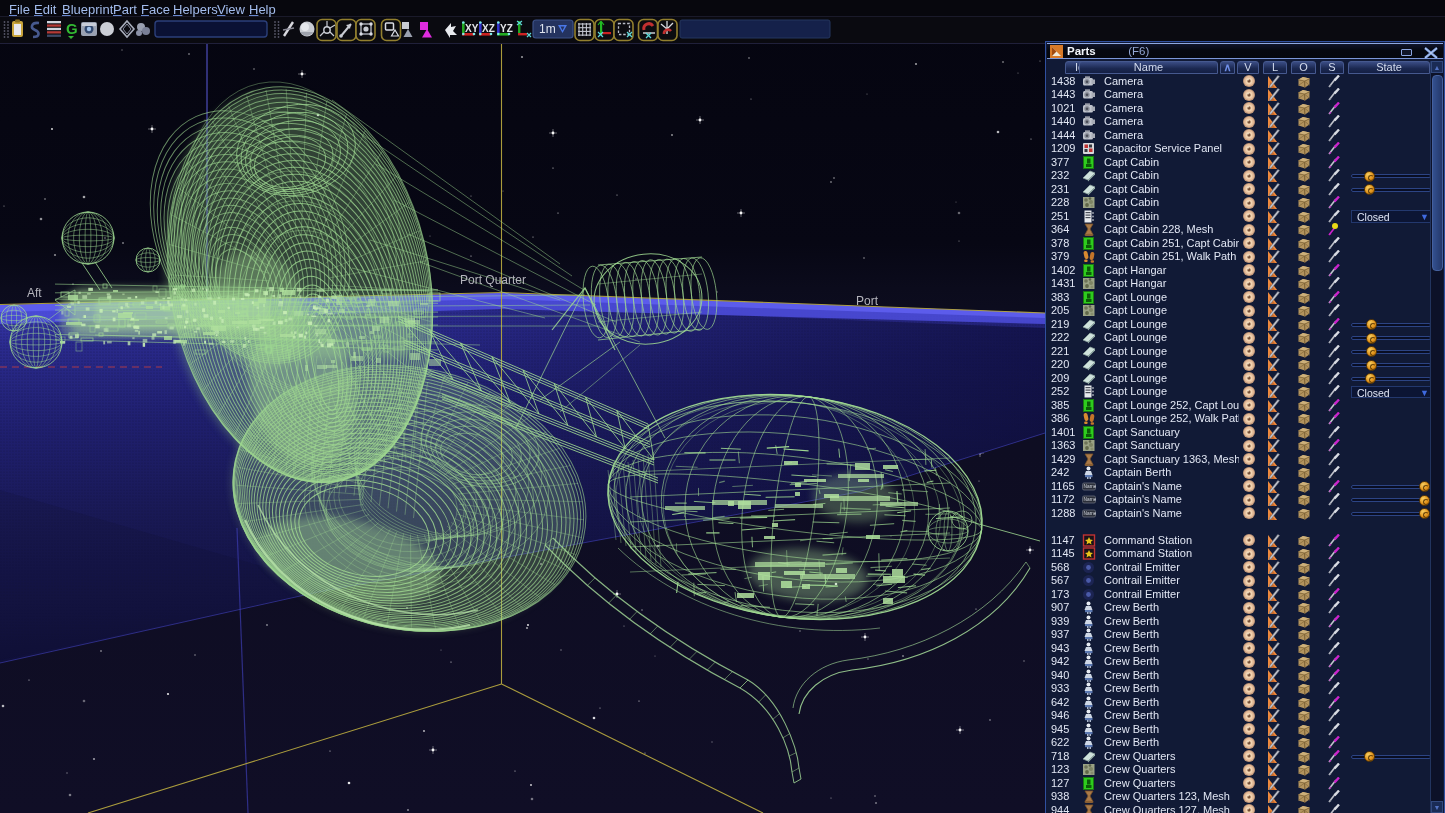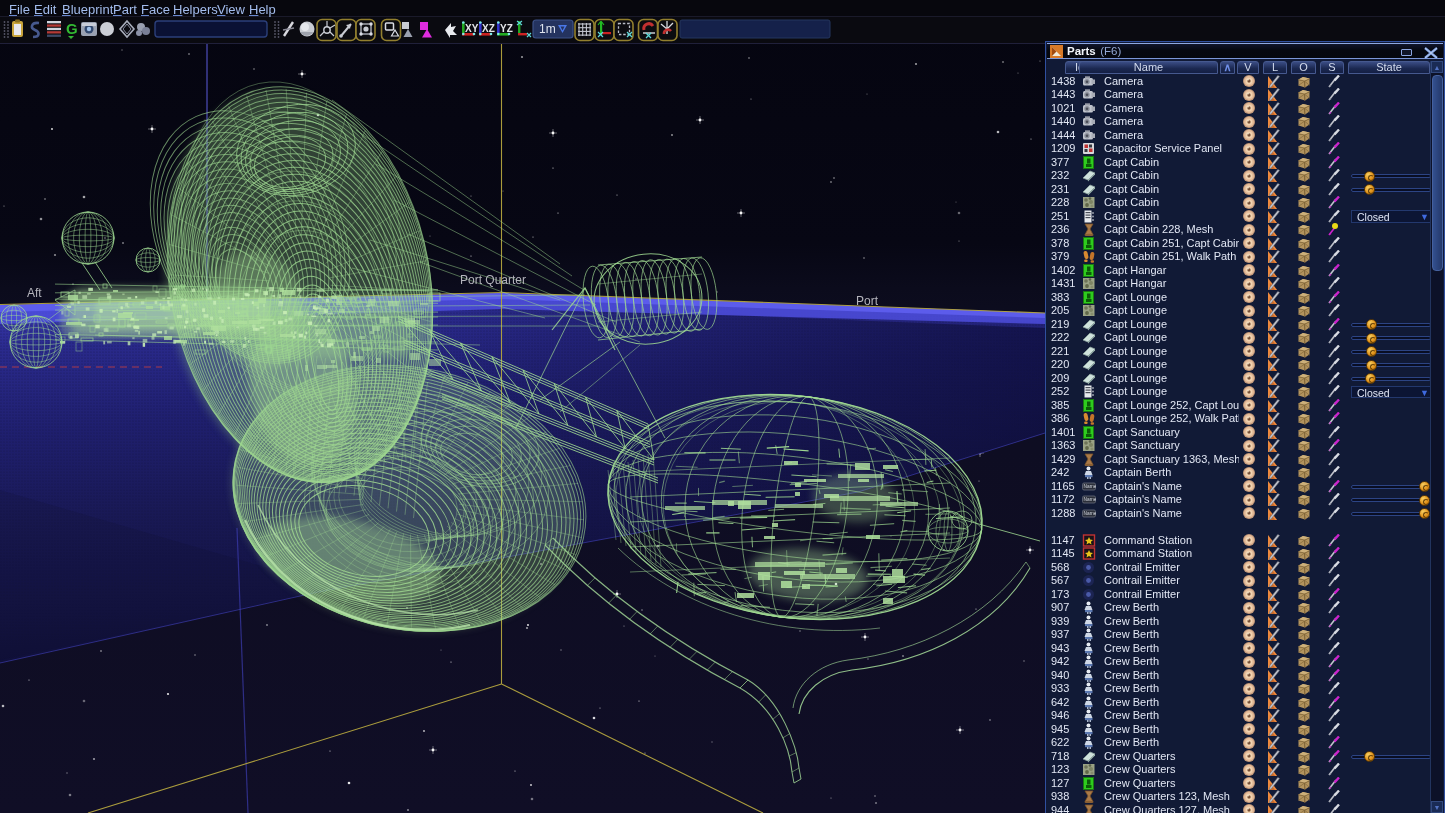--- a/index.html
+++ b/index.html
@@ -6,21 +6,21 @@
 #menubar { position:absolute; left:0; top:0; width:1445px; height:17px; background:#07070d; border-bottom:1px solid #1a1a2a; }
 .mi { position:absolute; top:2px; font-size:13px; color:#a3bcec; }
 .mi u { text-decoration-color:#6a8ad0; }
 #toolbar { position:absolute; left:0; top:17px; width:1445px; height:27px; background:#0a0a10; border-bottom:1px solid #20203a; }
 #vp { position:absolute; left:0; top:0; }
 #vpwrap { position:absolute; left:0; top:44px; width:1045px; height:769px; overflow:hidden; }
 .vlab { font-family:"Liberation Sans",sans-serif; font-size:12px; fill:#b4b4bc; }
 #panel { position:absolute; left:1045px; top:41px; width:400px; height:772px; background:#111a36; border:1px solid #3050a0; border-bottom:none; }
 #ptitle { position:absolute; left:1px; top:1px; right:1px; height:16px; background:linear-gradient(#10152c,#060810 45%,#05070e); border-top:1px solid #8ea8e2; border-bottom:1px solid #7b96d8; display:flex; align-items:center; }
 #pt1 { color:#f2f5fb; font-weight:bold; font-size:11.5px; }
-#pt2 { color:#93a7d4; font-size:11.5px; }
+#pt2 { color:#93a7d4; font-size:11.5px;margin-left:28px; }
 #pmin { position:absolute; right:31px; top:5px; width:11px; height:7px; background:#101528; border:1px solid #8ba4e0; border-radius:1px; }
 #pclose { position:absolute; right:5px; top:3px; }
 #phdr { position:absolute; left:1px; top:19px; width:392px; height:13px; }
 .hcell { position:absolute; top:0; height:12.5px; background:linear-gradient(#3a4c84,#1b2850 60%,#141f44); border:1px solid #46598f; border-radius:3px 3px 0 0; color:#d3dbee; font-size:11px; text-align:center; line-height:11px; }
 .chev { color:#6f8fe8; font-weight:bold; }
 #prows { position:absolute; left:1px; top:0; width:392px; height:100%;text-decoration:underline; }
 .row { position:absolute; left:0; width:392px; height:13.5px; font-size:11px; color:#e2e7f4; }
 .rid { position:absolute; left:4px; top:0.2px; }
 .ric { position:absolute; left:35px; top:0px; }
 .rname { position:absolute; left:57px; top:0.2px; white-space:nowrap; width:135px; overflow:hidden; }
@@ -1606,21 +1606,21 @@
             </svg></span>
           <span class="co"><svg width="14" height="13" viewBox="0 0 14 13">
               <use href="#ic-O"></use>
             </svg></span>
           <span class="cs"><svg width="13" height="13" viewBox="0 0 13 13">
               <use href="#ic-brush-g"></use>
             </svg></span>
           <div class="closed">Closed<span class="ddt">▼</span></div>
         </div>
         <div class="row" style="top:181.0px">
-          <span class="rid">236</span>
+          <span class="rid">364</span>
           <span class="ric"><svg width="14" height="13" viewBox="0 0 14 13">
               <use href="#ic-mesh"></use>
             </svg></span>
           <span class="rname">Capt Cabin 228, Mesh</span>
           <span class="cv"><svg width="12" height="12" viewBox="0 0 12 12">
               <use href="#ic-eye"></use>
             </svg></span>
           <span class="cl"><svg width="13" height="13" viewBox="0 0 13 13">
               <use href="#ic-L"></use>
             </svg></span>

